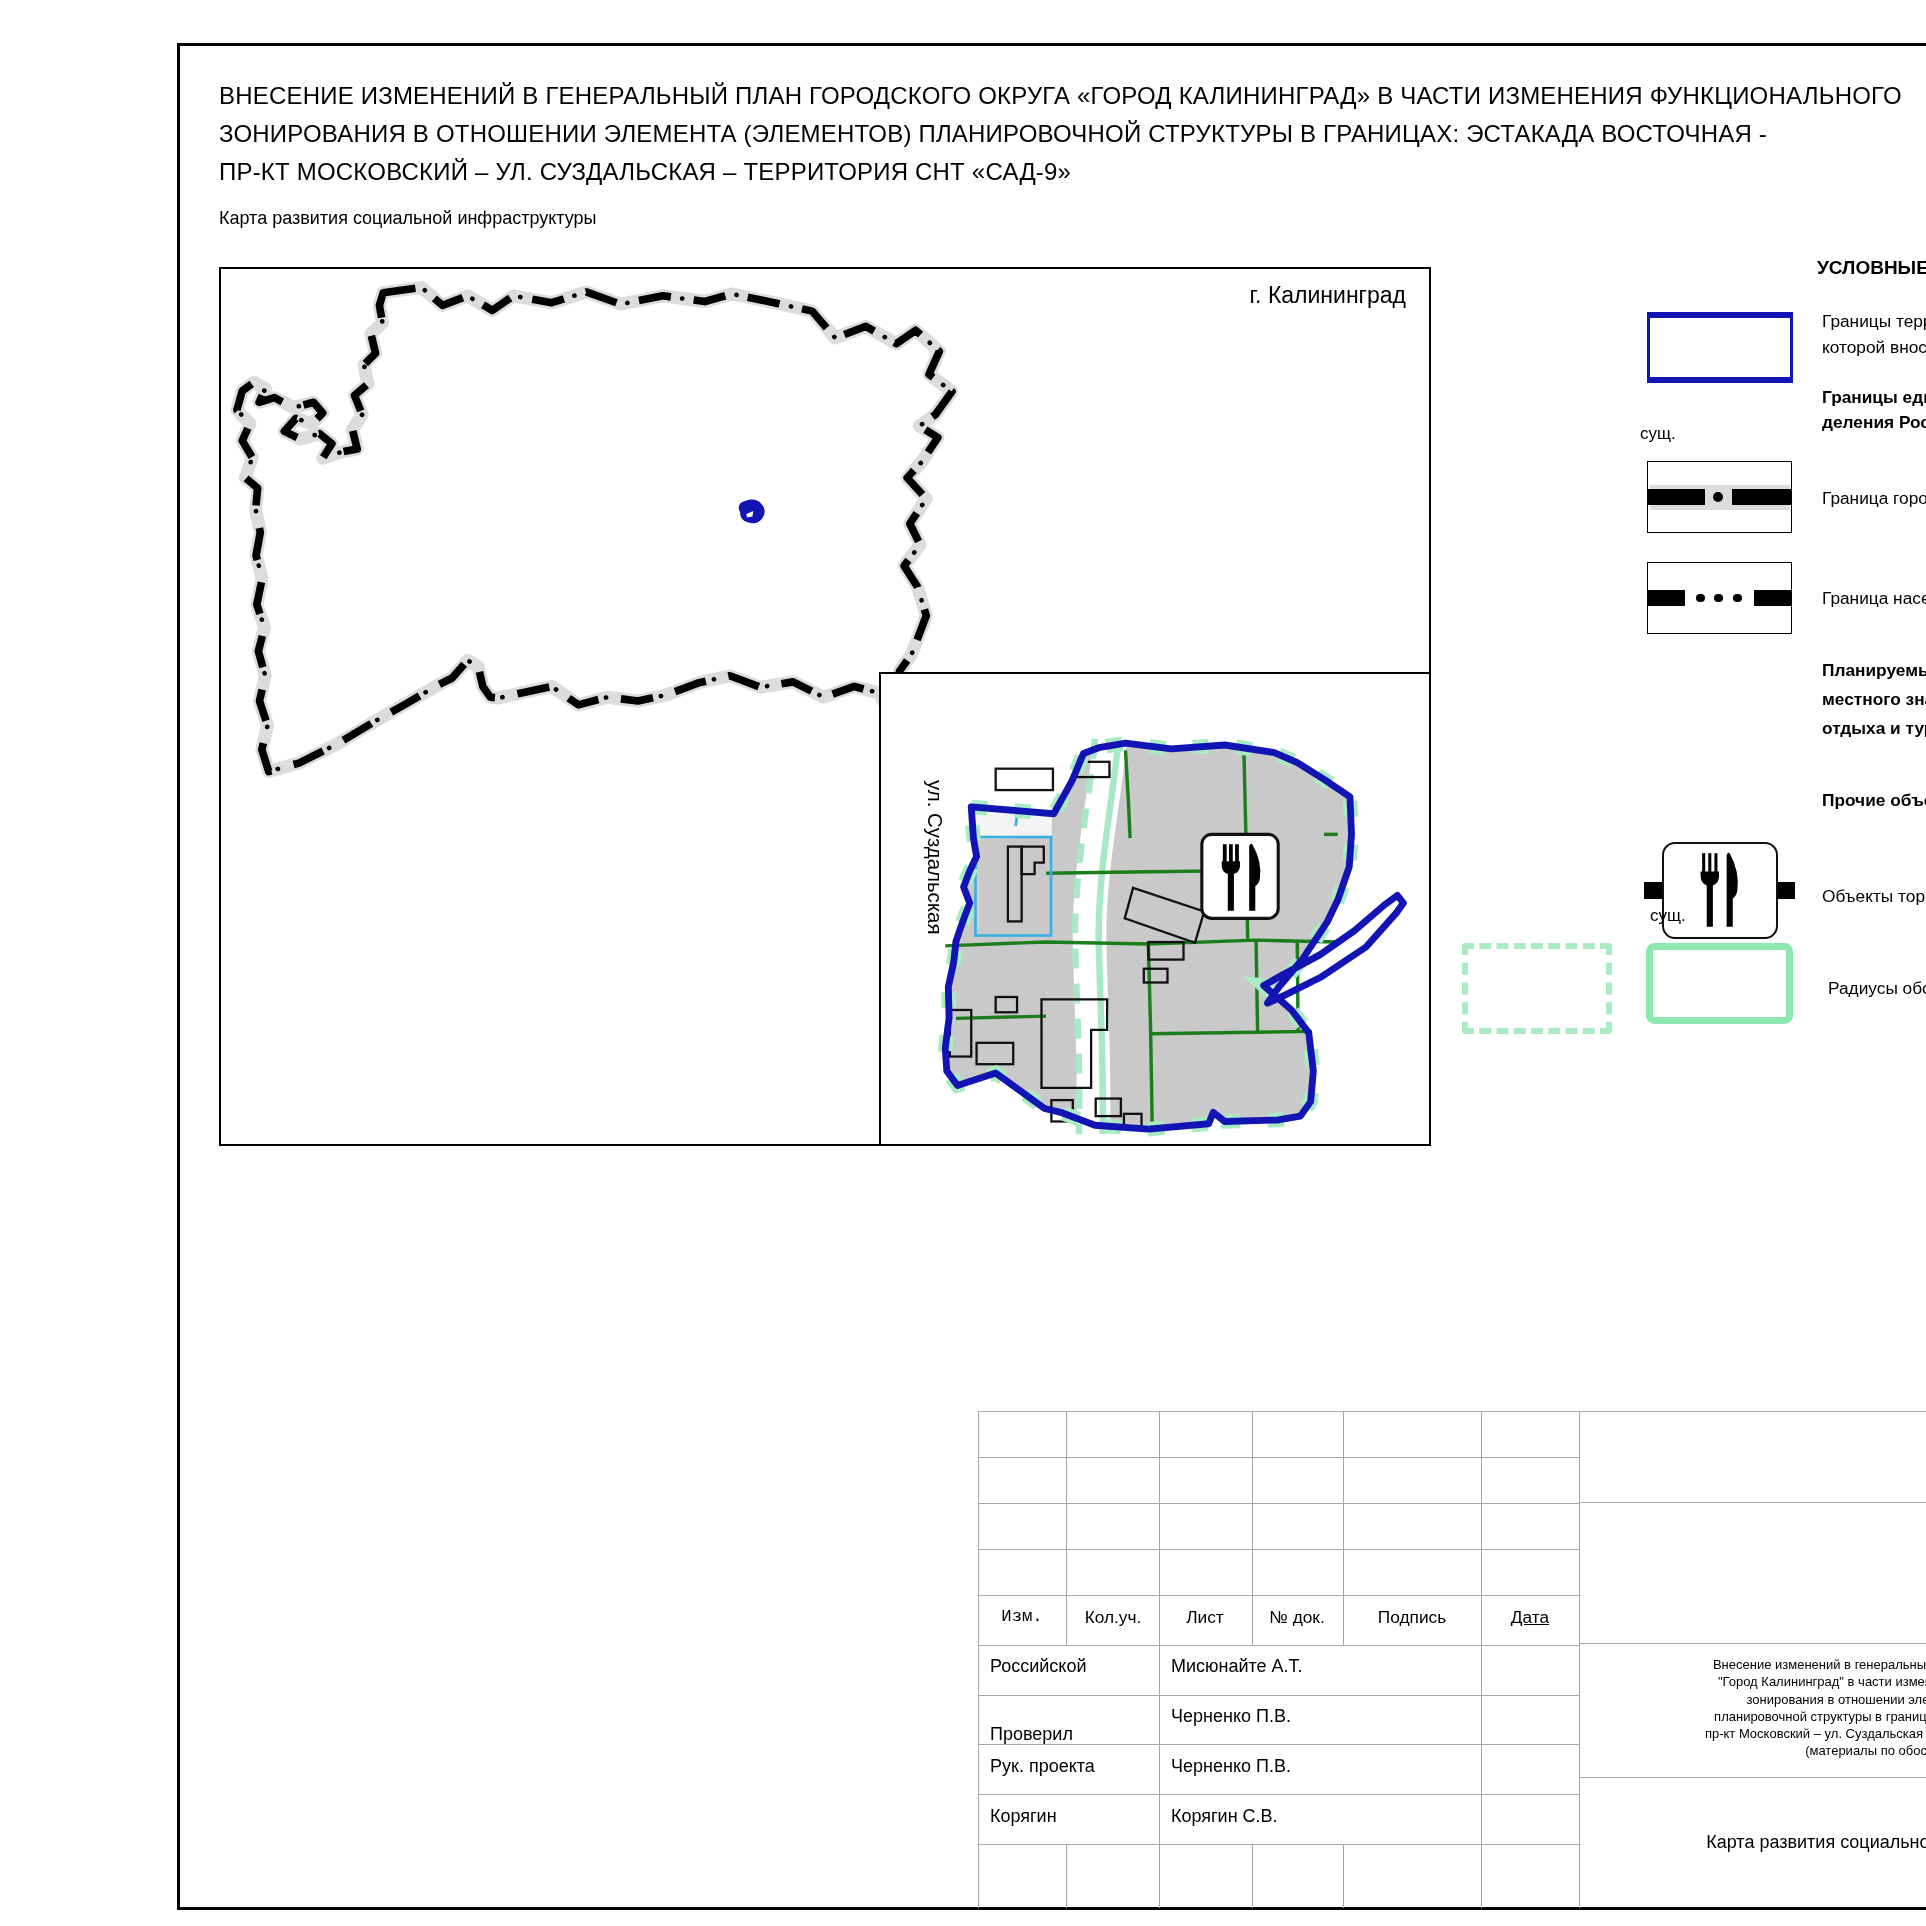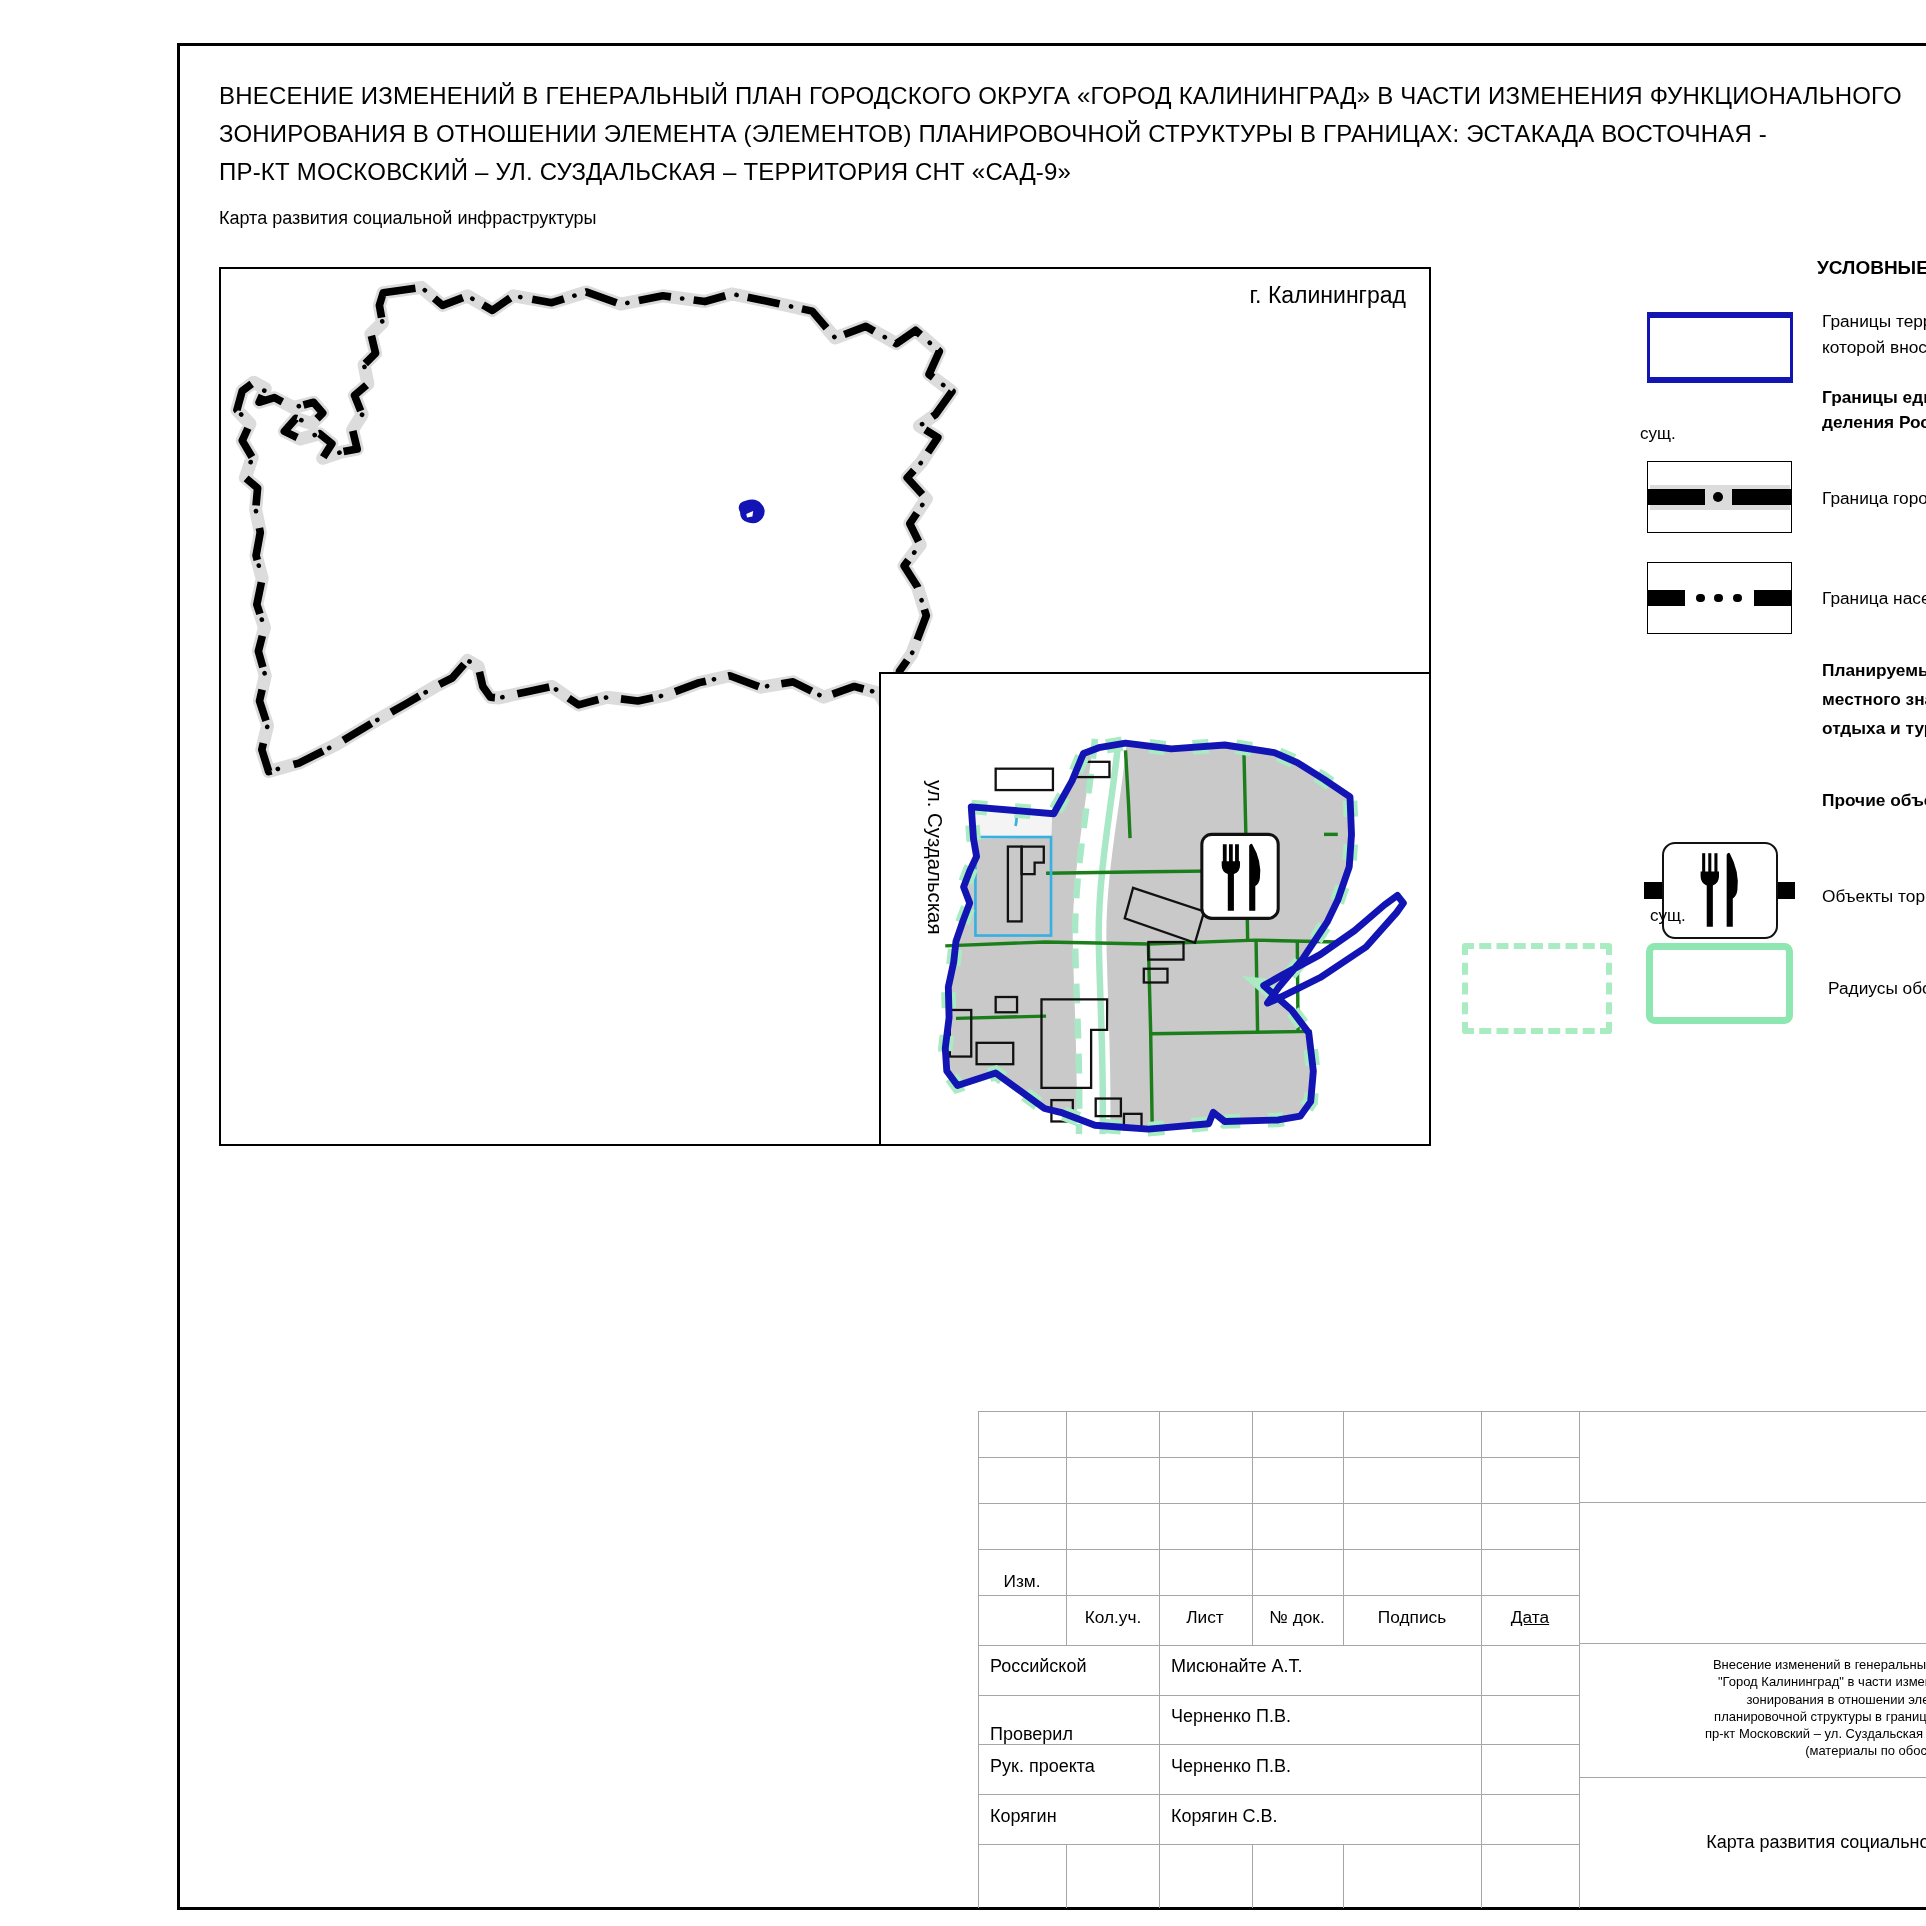--- a/index.html
+++ b/index.html
@@ -204,21 +204,21 @@
   <div class="vl" style="left:1066px;top:1411px;height:234px;"></div>
   <div class="vl" style="left:1066px;top:1844px;height:64px;"></div>
   <div class="vl" style="left:1159px;top:1411px;height:497px;"></div>
   <div class="vl" style="left:1252px;top:1411px;height:234px;"></div>
   <div class="vl" style="left:1252px;top:1844px;height:64px;"></div>
   <div class="vl" style="left:1343px;top:1411px;height:234px;"></div>
   <div class="vl" style="left:1343px;top:1844px;height:64px;"></div>
   <div class="vl" style="left:1481px;top:1411px;height:497px;"></div>
   <div class="vl" style="left:1579px;top:1411px;height:497px;"></div>
 
-  <div class="tb-c" style="left:1022px;top:1571px;">Изм.</div>
+  <div class="tb-c" style="left:1022px;top:1607px;font-family:Liberation Mono, monospace;">Изм.</div>
   <div class="tb-c" style="left:1113px;top:1607px;">Кол.уч.</div>
   <div class="tb-c" style="left:1205px;top:1607px;">Лист</div>
   <div class="tb-c" style="left:1297px;top:1607px;">№ док.</div>
   <div class="tb-c" style="left:1412px;top:1607px;">Подпись</div>
   <div class="tb-c" style="left:1530px;top:1607px;text-decoration:underline;">Дата</div>
 
   <div class="tb" style="left:990px;top:1656px;">Российской</div>
   <div class="tb" style="left:1171px;top:1656px;">Мисюнайте А.Т.</div>
   <div class="tb" style="left:990px;top:1706px;margin-top:18px;">Проверил</div>
   <div class="tb" style="left:1171px;top:1706px;">Черненко П.В.</div>

